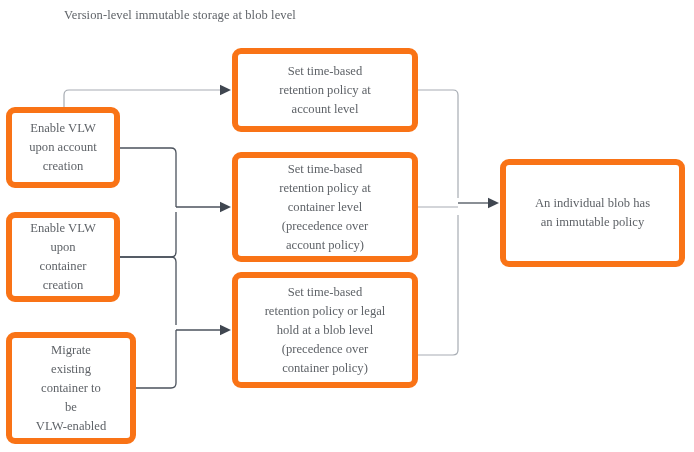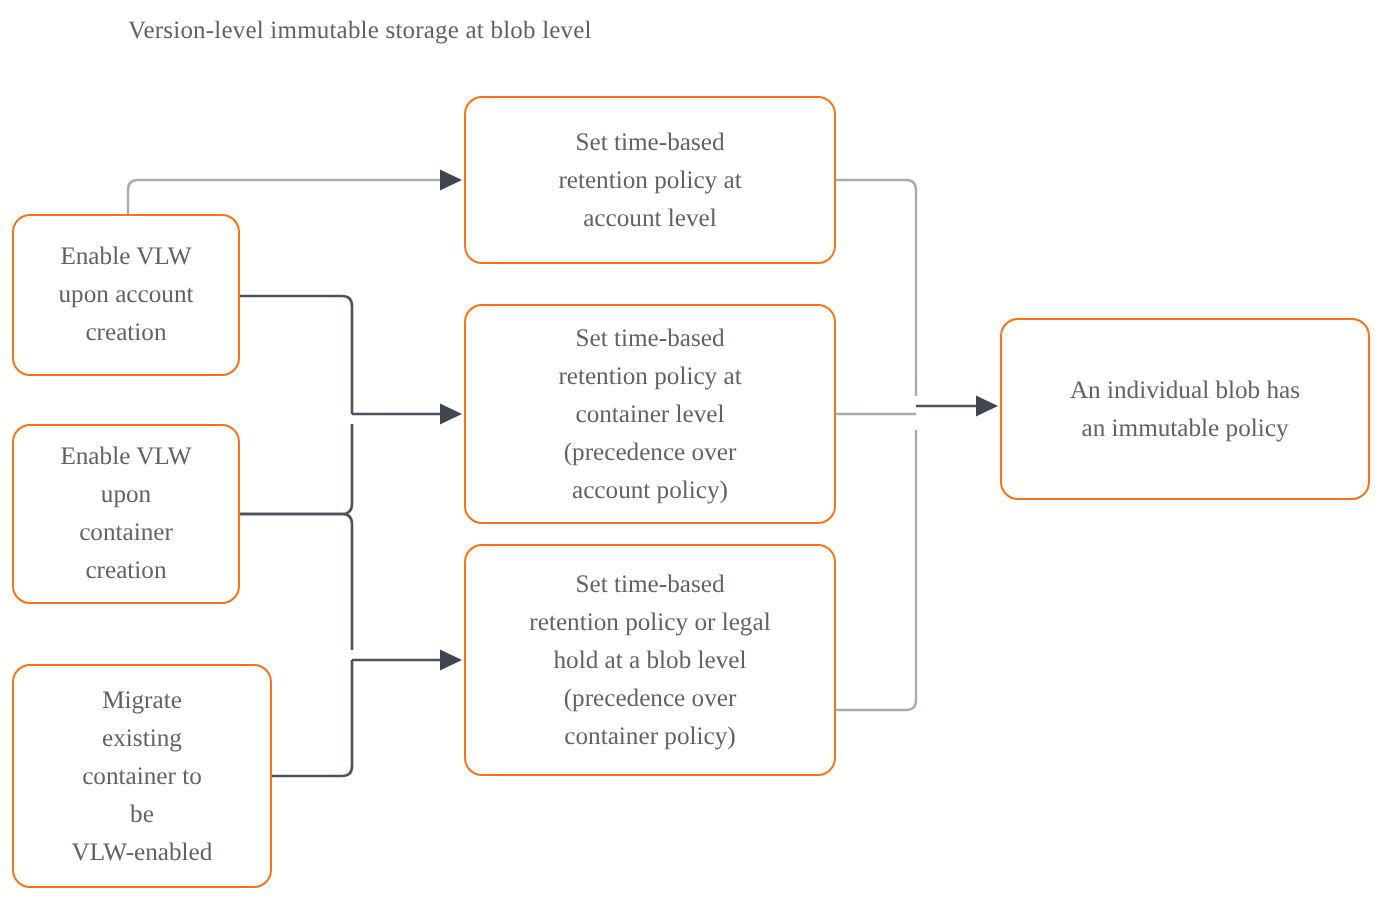--- a/index.html
+++ b/index.html
@@ -20,21 +20,21 @@
     left: 64px;
     top: 8px;
     font-size: 12.5px;
     color: #5f6368;
     letter-spacing: 0.1px;
     white-space: nowrap;
   }
   .node {
     position: absolute;
     box-sizing: border-box;
-    border: 1px solid #f97316;
+    border: 6px solid #f97316;
     border-radius: 9px;
     background: #ffffff;
     display: flex;
     align-items: center;
     justify-content: center;
     text-align: center;
     color: #5f6368;
     font-size: 12.6px;
     line-height: 19px;
     padding: 2px 6px;
@@ -124,19 +124,19 @@
 (precedence over
 account policy)</span>
       </div>
       <div class="node" style="left: 232px; top: 272px; width: 186px; height: 116px;">
         <span class="node-label">Set time-based
 retention policy or legal
 hold at a blob level
 (precedence over
 container policy)</span>
       </div>
-      <div class="node" style="left: 500px; top: 159px; width: 185px; height: 91px;">
+      <div class="node" style="left: 500px; top: 159px; width: 185px; height: 108px;">
         <span class="node-label">An individual blob has
 an immutable policy</span>
       </div>
     </div>
 
 </div>
 
 </body></html>

